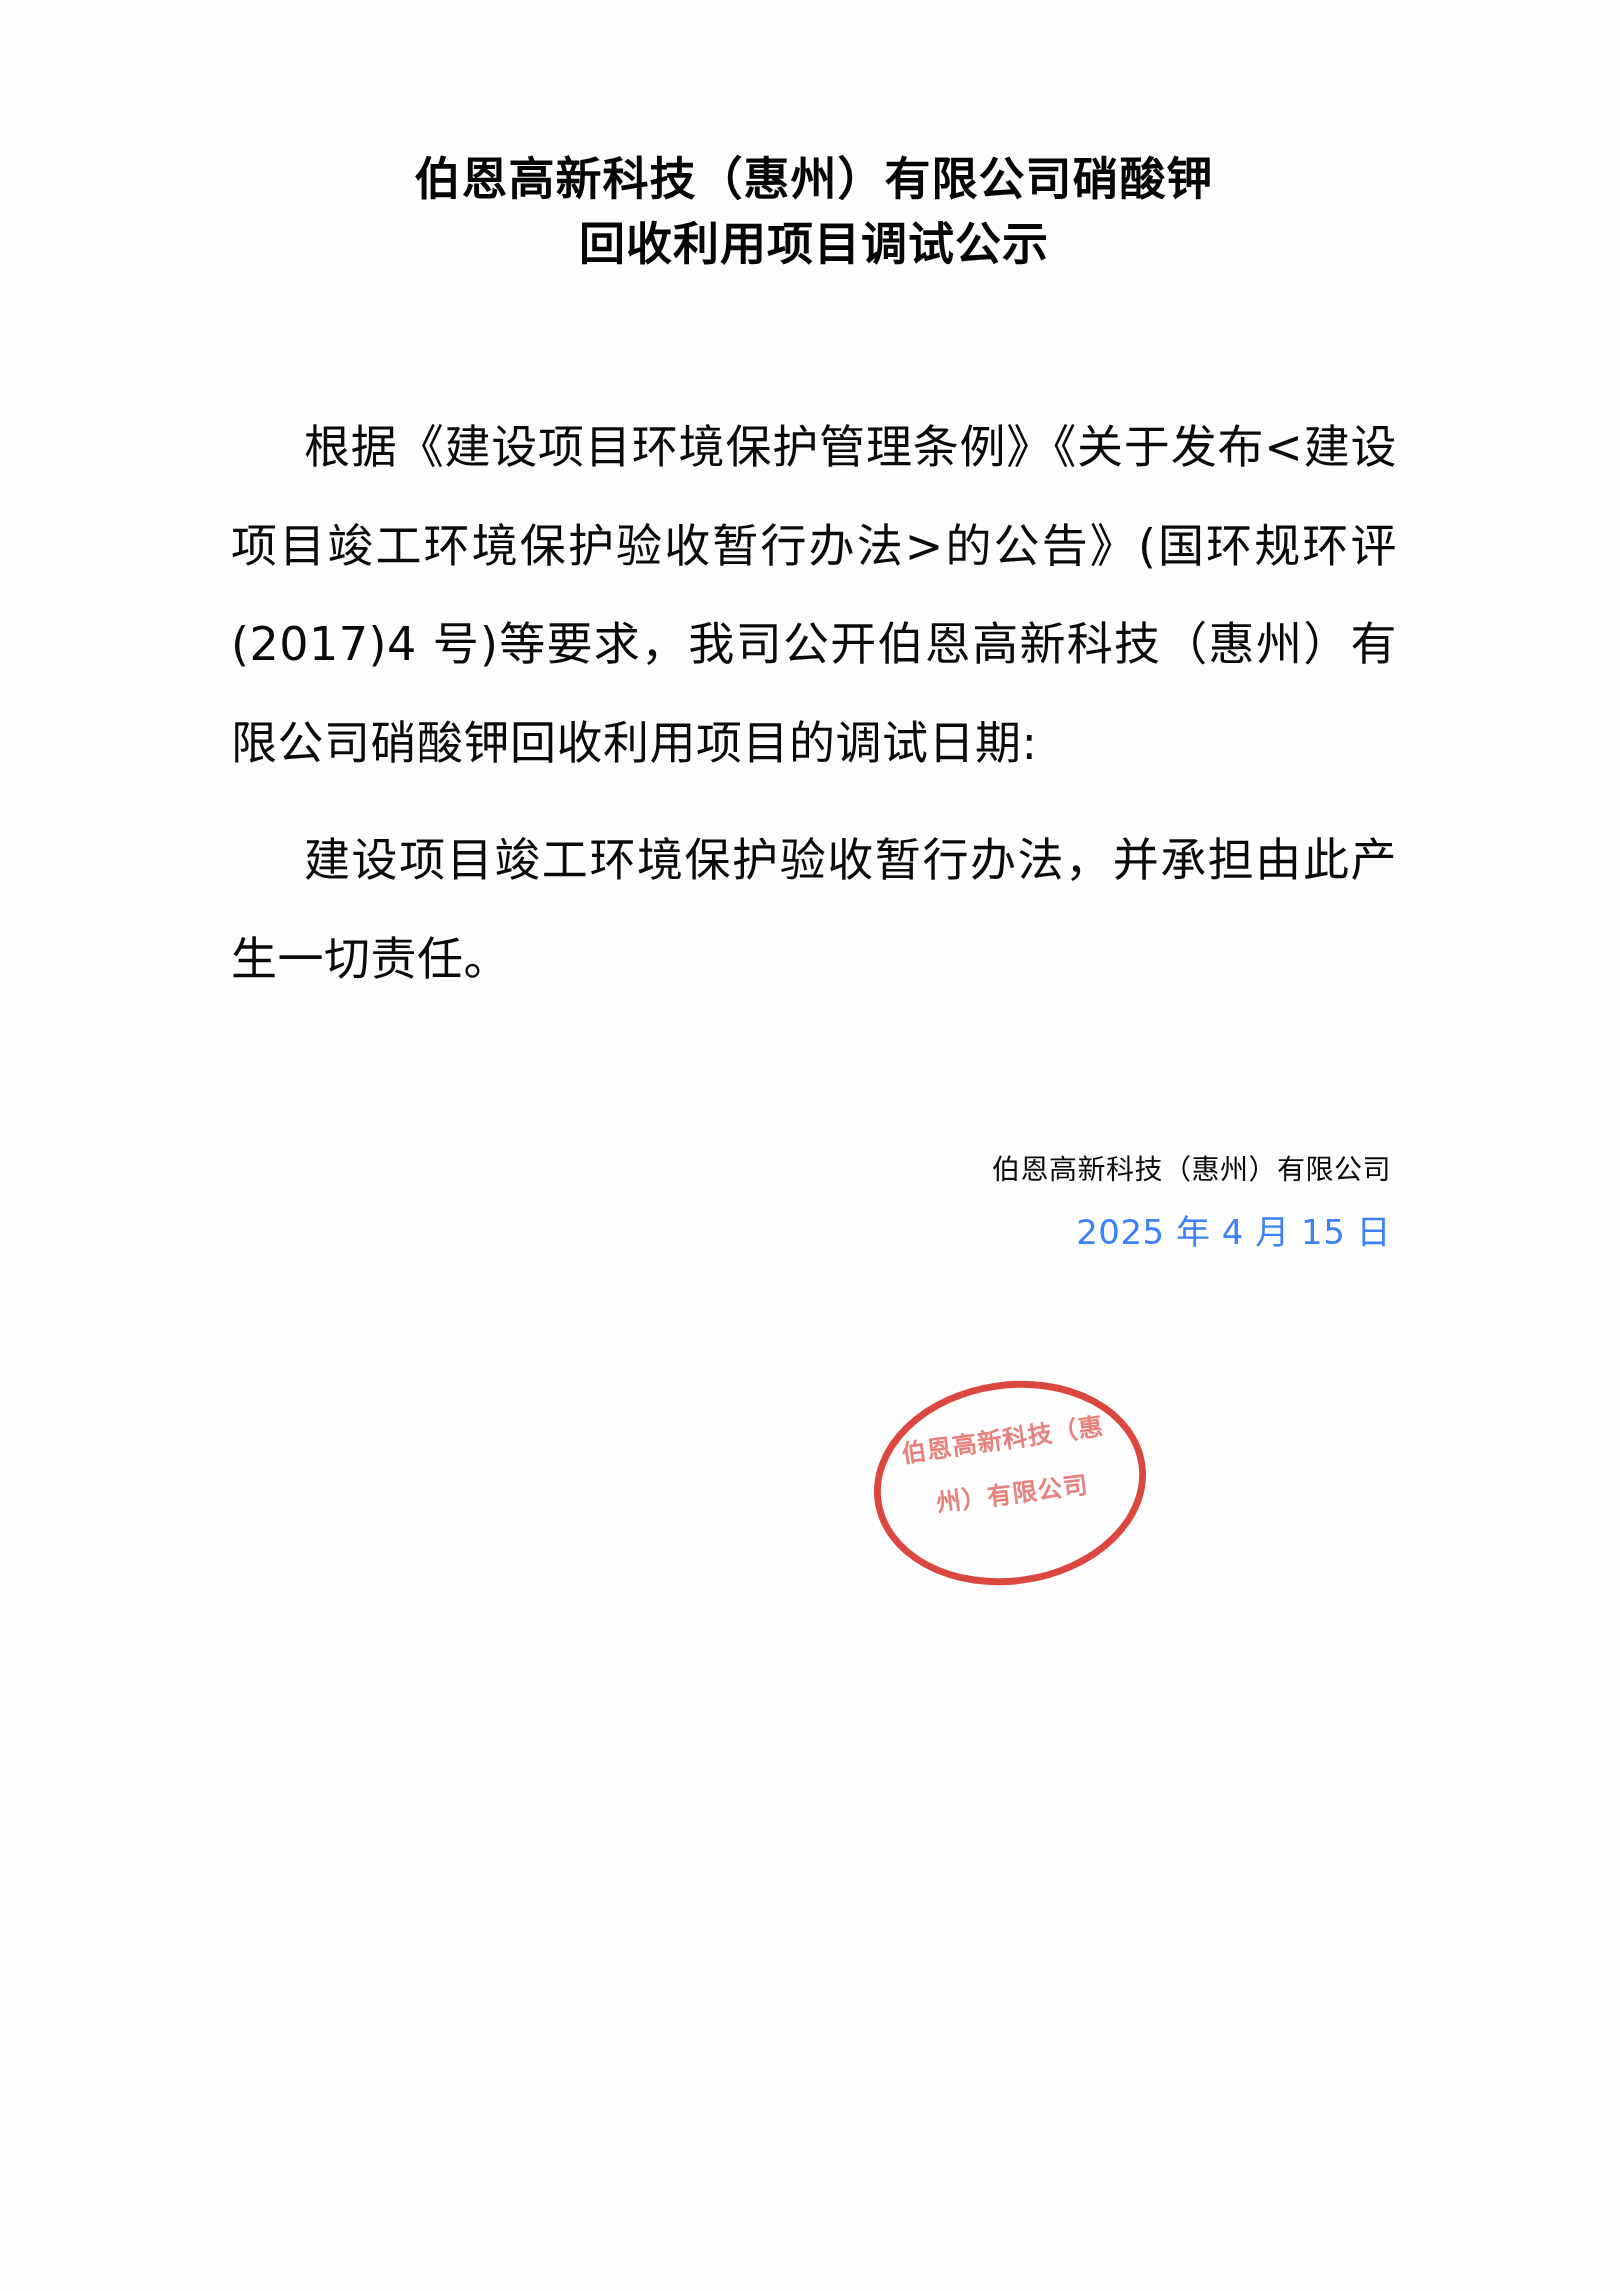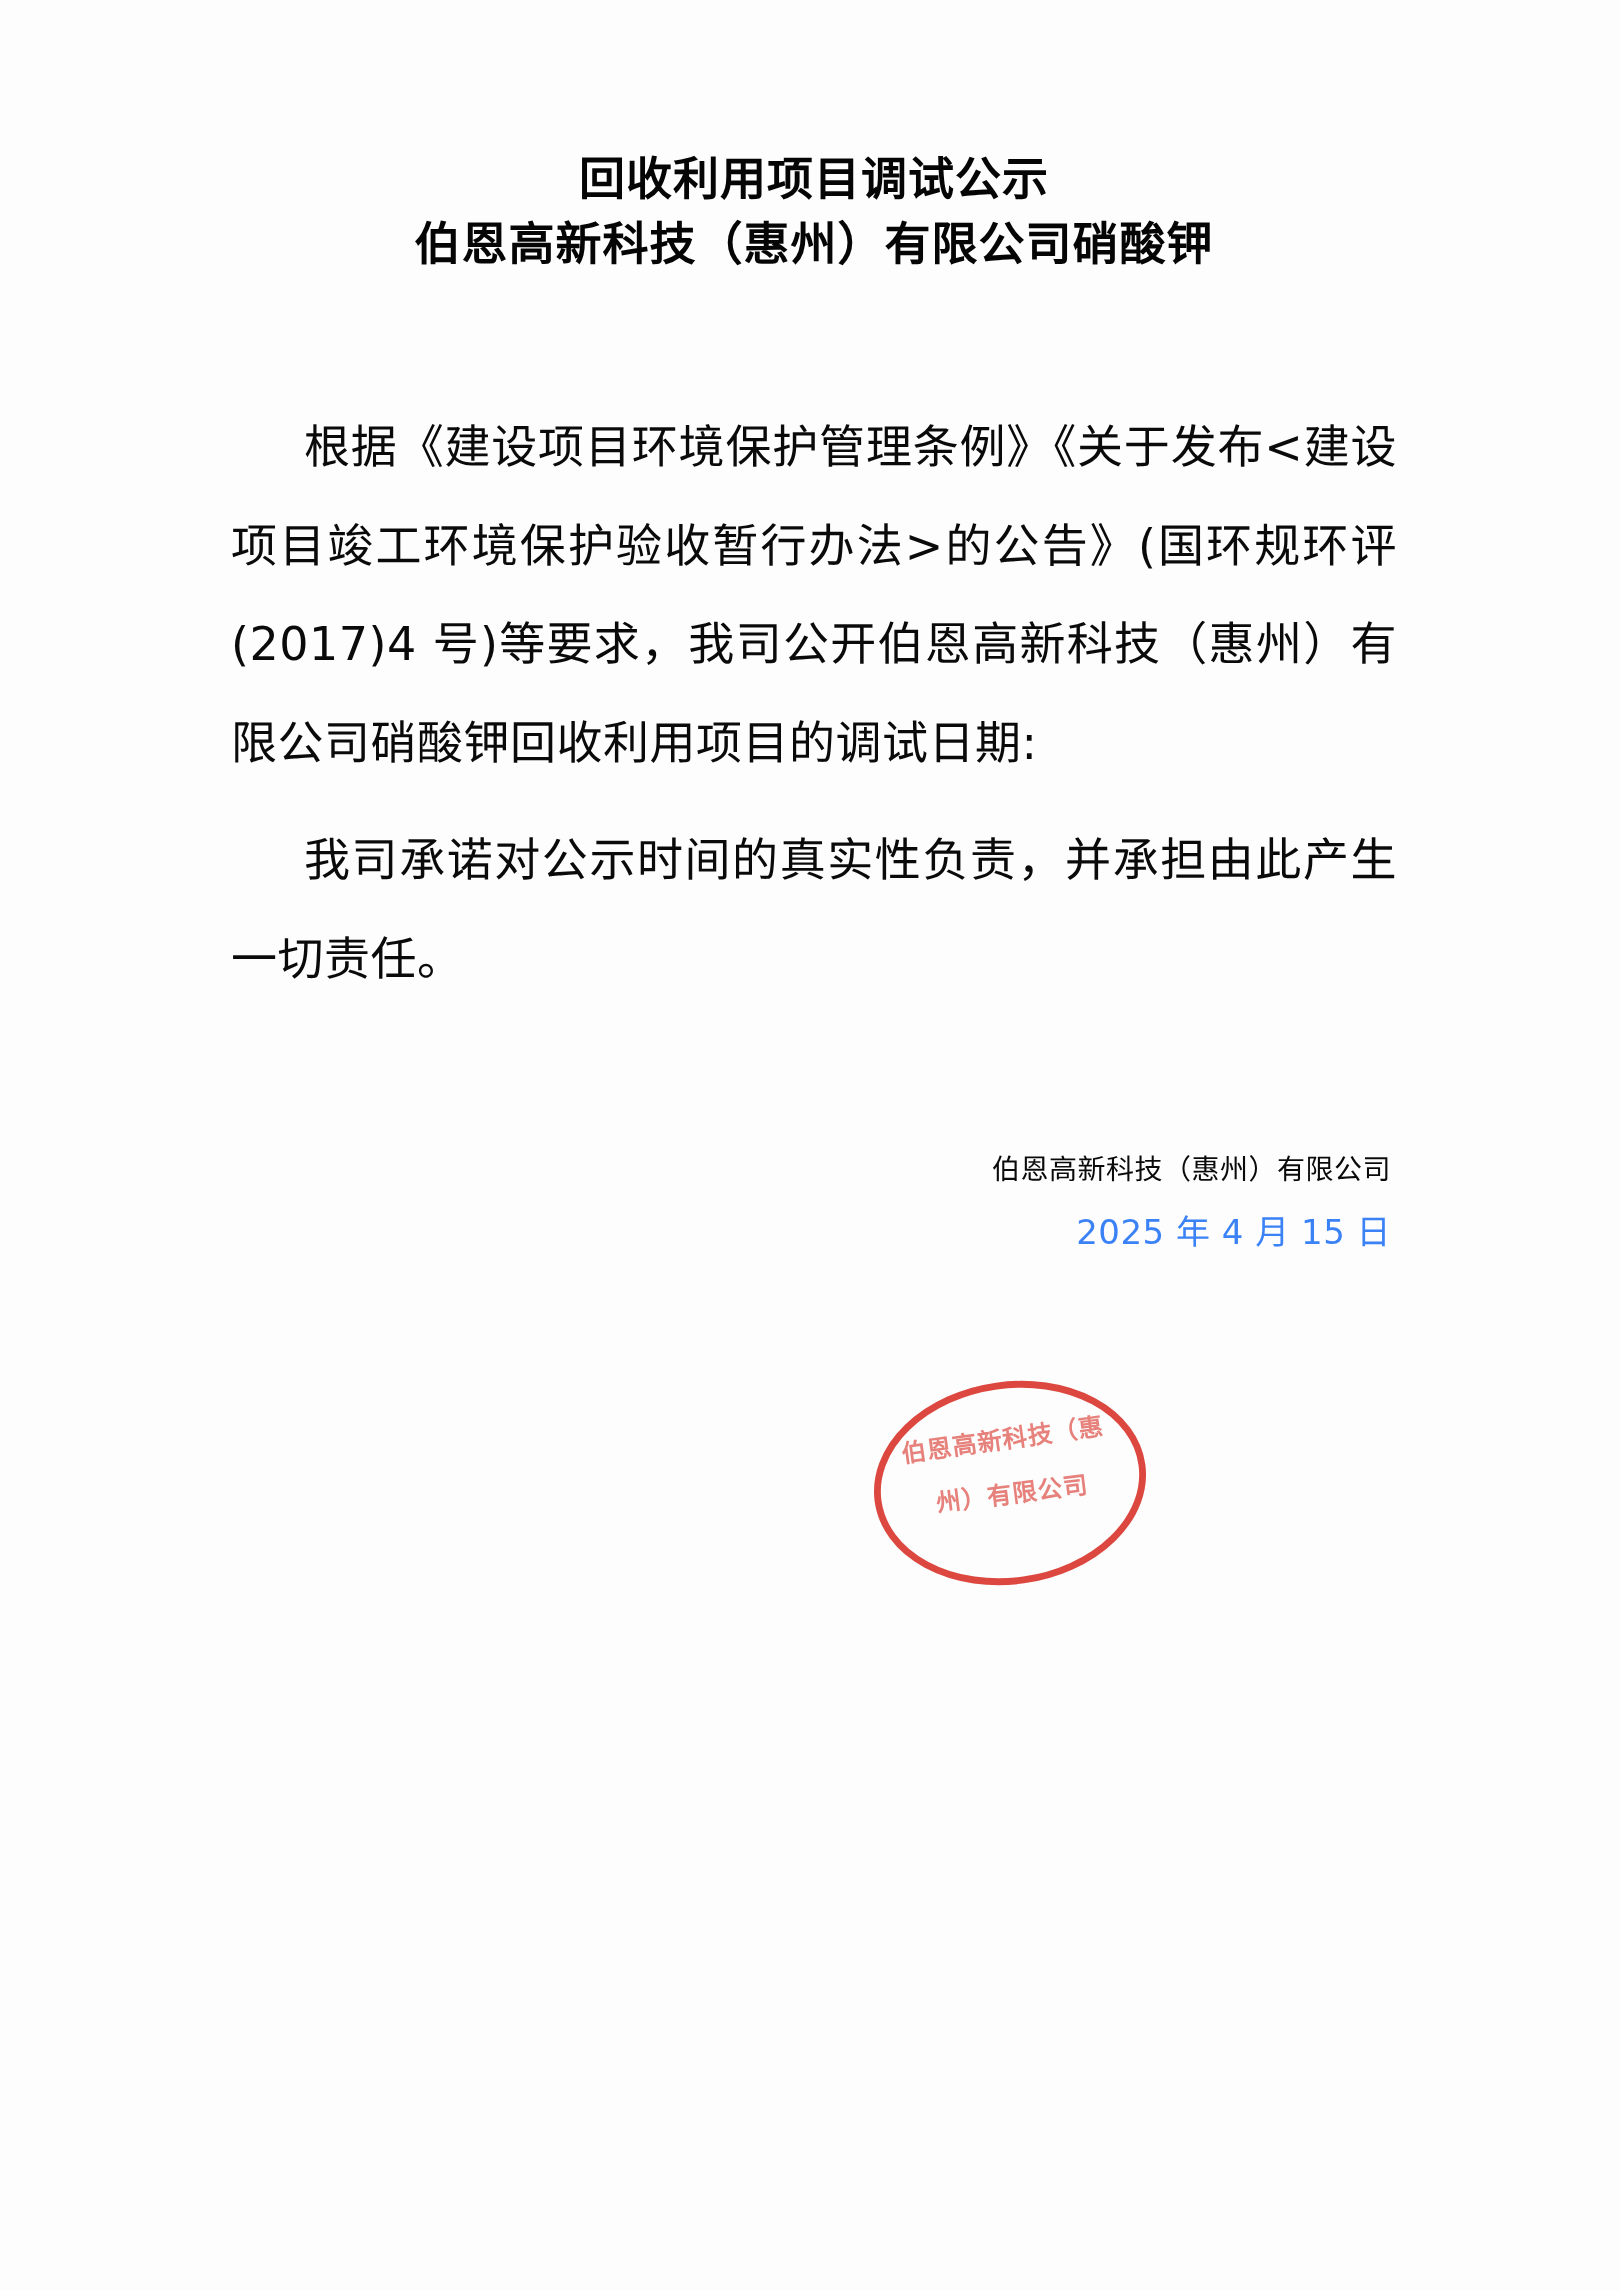--- a/index.html
+++ b/index.html
@@ -97,27 +97,27 @@
   }
 </style>
 </head>
 <body>
 
 <div class="page">
 
   <div class="doc-body">
 
     <h1 class="doc-title">
+      <span class="title-line">伯恩高新科技（惠州）有限公司硝酸钾</span>
       <span class="title-line">回收利用项目调试公示</span>
-      <span class="title-line">伯恩高新科技（惠州）有限公司硝酸钾</span>
     </h1>
 
     <div class="para-block">
       <p class="para indent">根据《建设项目环境保护管理条例》《关于发布&lt;建设项目竣工环境保护验收暂行办法&gt;的公告》(国环规环评(2017)4 号)等要求，我司公开伯恩高新科技（惠州）有限公司硝酸钾回收利用项目的调试日期:</p>
-      <p class="para indent">我司承诺对公示时间的真实性负责，并承担由此产生一切责任。</p>
+      <p class="para indent">建设项目竣工环境保护验收暂行办法，并承担由此产生一切责任。</p>
     </div>
 
     <div class="sign-block">
       <div class="sign-line">伯恩高新科技（惠州）有限公司</div>
       <div class="sign-date">2025 年 4 月 15 日</div>
     </div>
 
   </div>
 
   <div class="seal">

